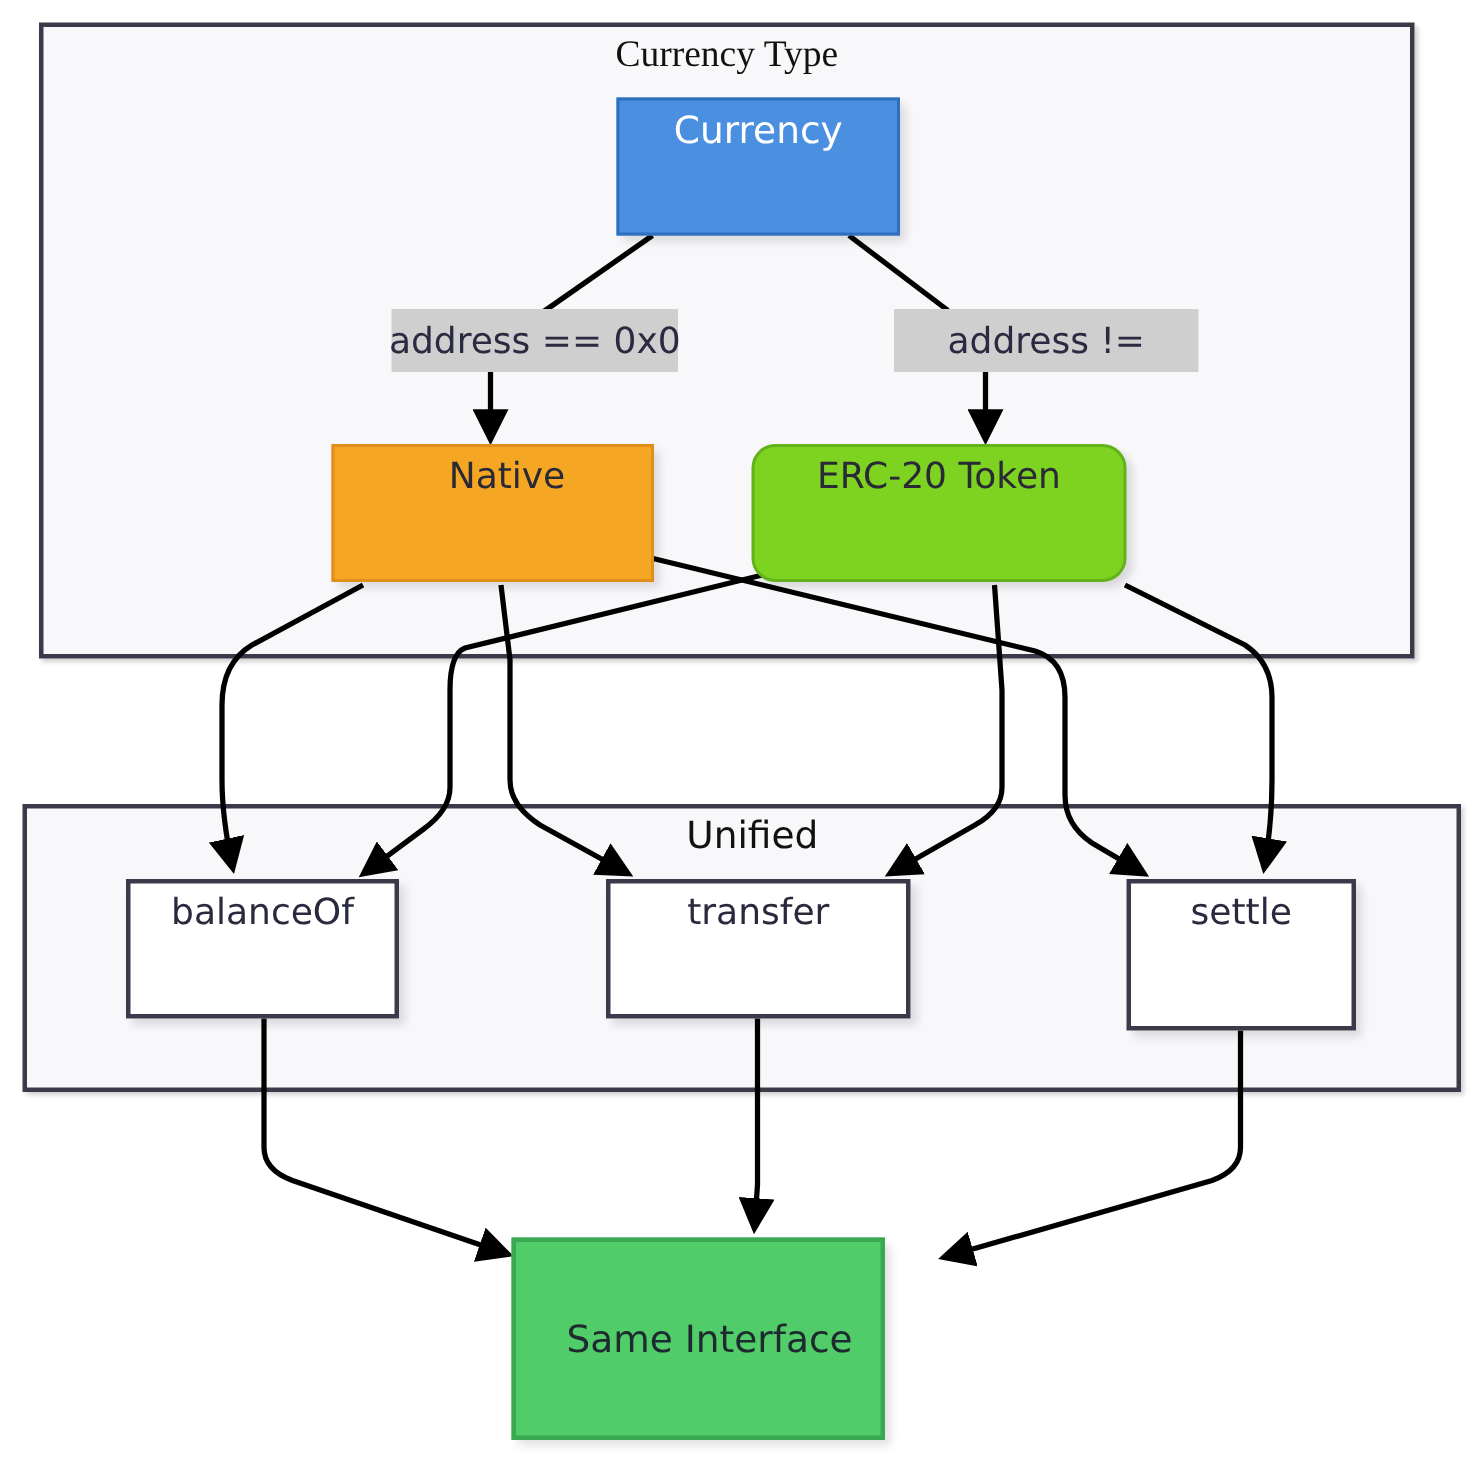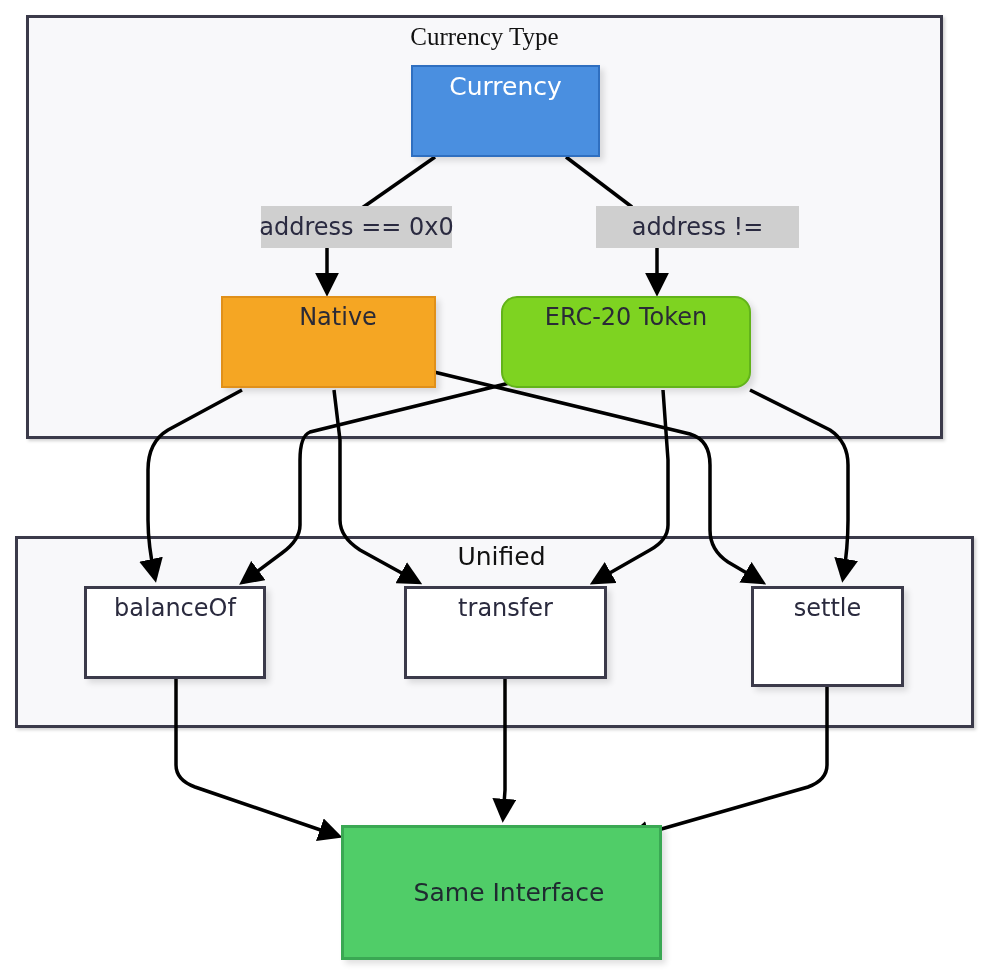--- a/index.html
+++ b/index.html
@@ -81,15 +81,15 @@
 </div>
 <div class="node n-fn" style="left:84px; top:586px; width:182px; height:93px;">
   <span>balanceOf</span>
 </div>
 <div class="node n-fn" style="left:404px; top:586px; width:203px; height:93px;">
   <span>transfer</span>
 </div>
 <div class="node n-fn" style="left:751px; top:586px; width:153px; height:101px;">
   <span>settle</span>
 </div>
-<div class="node n-same" style="left:341px; top:825px; width:321px; height:135px; flex-direction:column; font-size:25px; line-height:1.65;padding-left:15px;">
+<div class="node n-same" style="left:341px; top:825px; width:249px; height:135px; flex-direction:column; font-size:25px; line-height:1.65;padding-left:15px;">
   <span>Same Interface</span>
 </div>
 
 </body></html>

